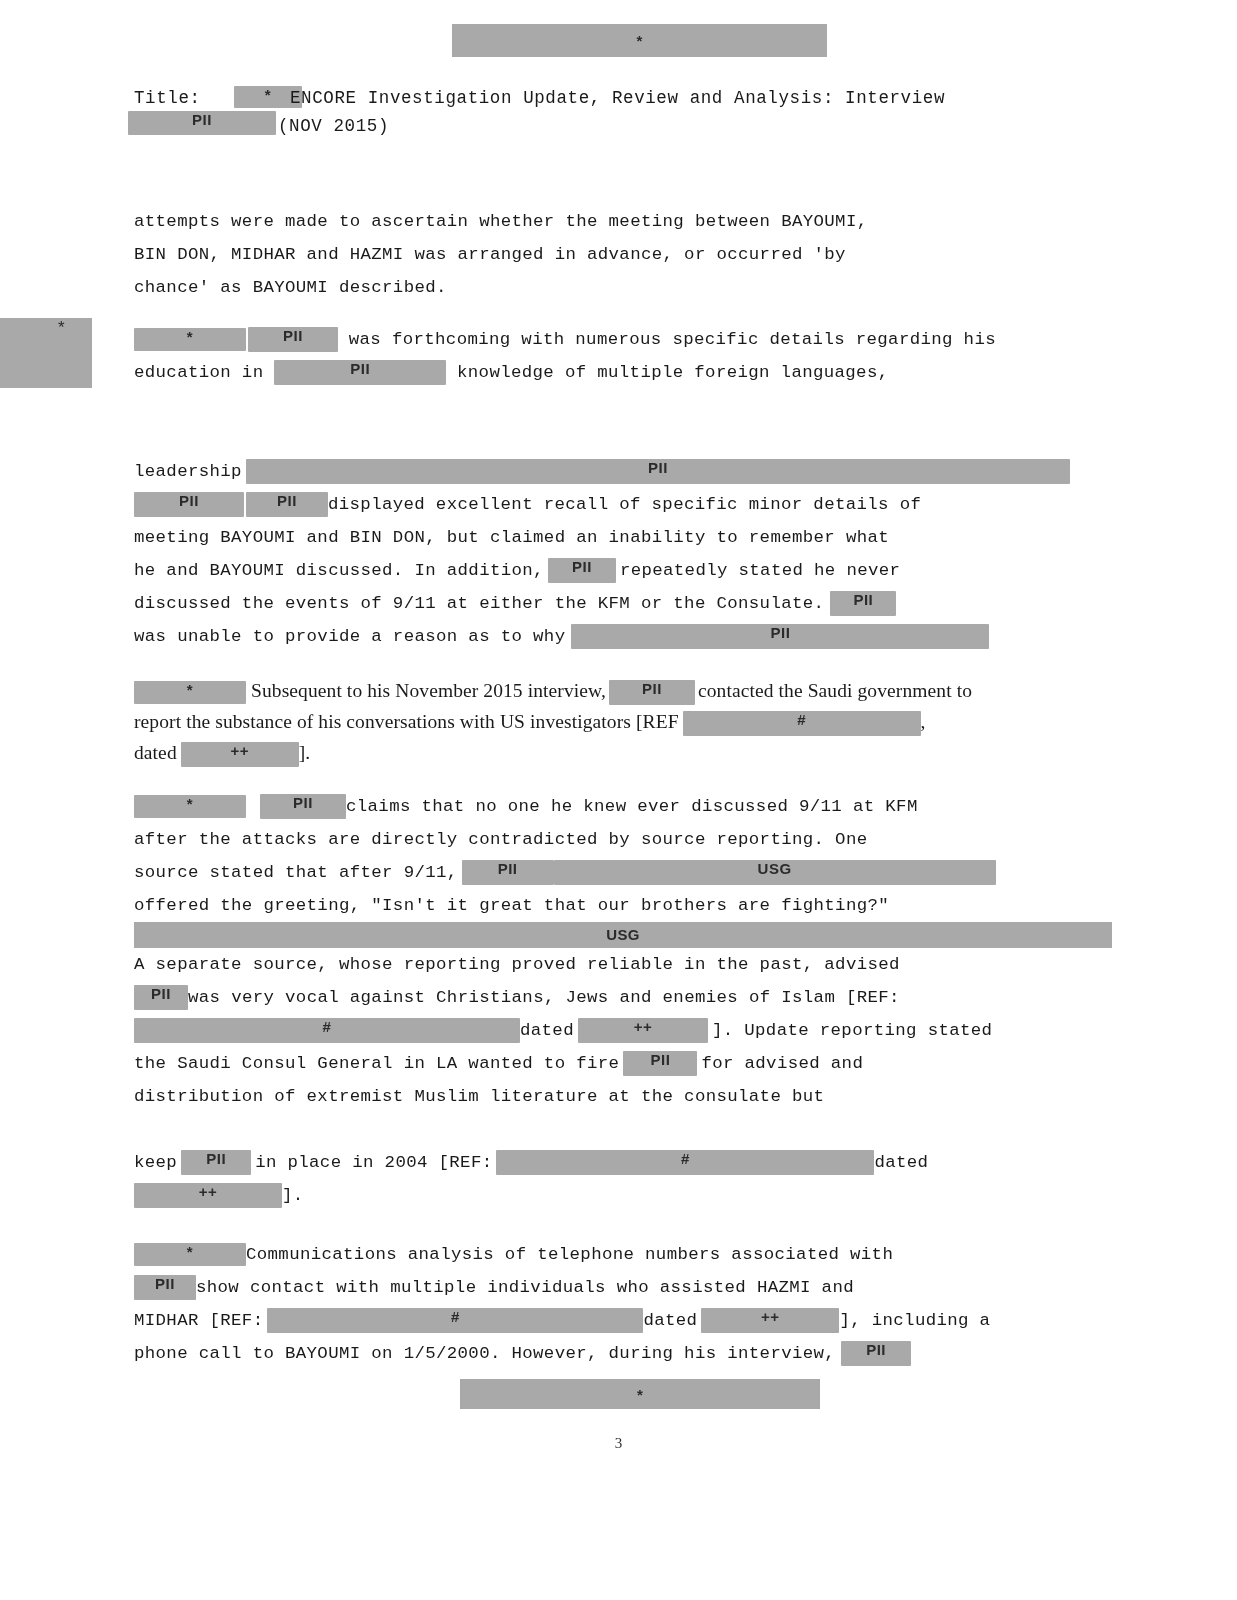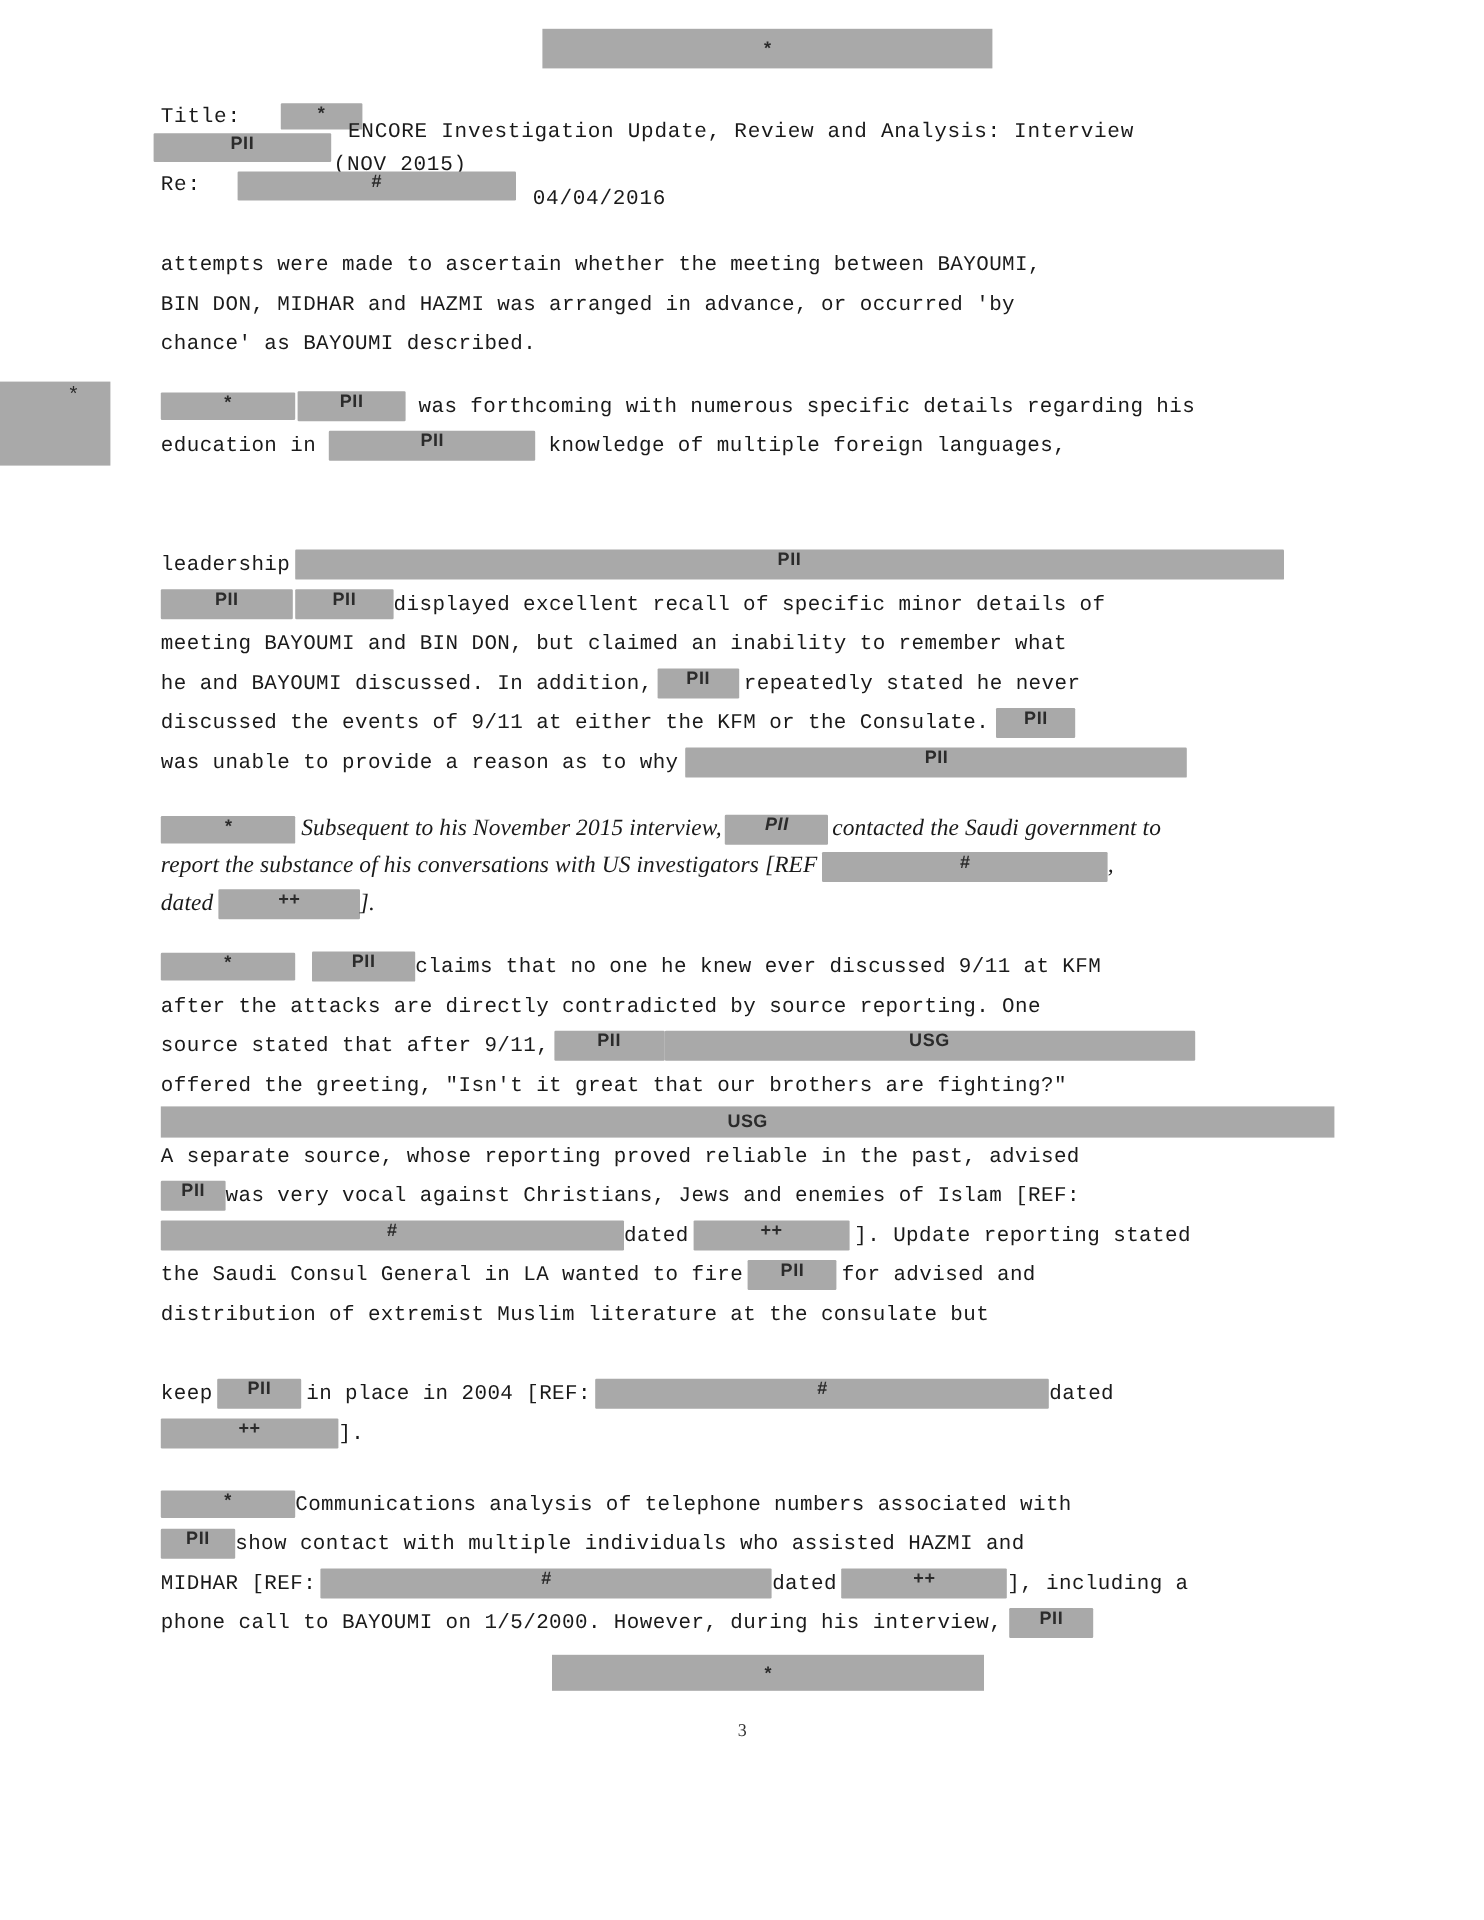--- a/index.html
+++ b/index.html
@@ -61,39 +61,38 @@
     left: 134px;
     top: 84px;
     width: 1000px;
     font-size: 17.5px;
     line-height: 28px;
     letter-spacing: 0.6px;
     white-space: nowrap;
   }
   .header .row { position: relative; height: 28px; }
   .hlabel { position: absolute; left: 0; top: 0; }
-  .htext { position: absolute; top: 12px; text-align: center; }
+  .htext { position: absolute; top: 0; text-align: center; }
 
   
   .body {
     position: absolute;
     left: 134px;
     top: 205px;
     width: 1000px;
     font-size: 17.4px;
     line-height: 33px;
     letter-spacing: 0.35px;
   }
   .para { margin: 0 0 19px 0; position: relative; }
   .serif {
     font-family: "Liberation Serif", serif;
     font-size: 19.5px;
     letter-spacing: 0.1px;
     line-height: 31px;
-    font-style: italic;
   }
   .pagenum {
     position: absolute;
     left: 0; right: 0;
     top: 1435px;
     text-align: center;
     font-family: "Liberation Serif", serif;
     font-size: 15px;
     color: #333;
   }
@@ -134,25 +133,20 @@
 
   <div class="header">
     <div class="row">
       <span class="hlabel">Title:</span>
       <span class="redact" style="position:absolute;left:100px;top:2px;width:68px;height:22px;">*</span>
       <span class="htext" style="left:156px;">ENCORE Investigation Update, Review and Analysis: Interview</span>
     </div>
     <div class="row">
       <span class="redact" style="position:absolute;left:-6px;top:-1px;width:148px;height:24px;">PII</span>
       <span class="htext" style="left:144px;">(NOV 2015)</span>
-    </div>
-    <div class="row">
-      <span class="hlabel">Re:</span>
-      <span class="redact" style="position:absolute;left:64px;top:3px;width:232px;height:24px;">#</span>
-      <span class="htext" style="left:310px;">04/04/2016</span>
     </div>
   </div>
 
   <div class="body">
 
     <div class="para">
       <span>attempts were made to ascertain whether the meeting between BAYOUMI,</span><br>
       <span>BIN DON, MIDHAR and HAZMI was arranged in advance, or occurred 'by</span><br>
       <span>chance' as BAYOUMI described.</span>
     </div>

